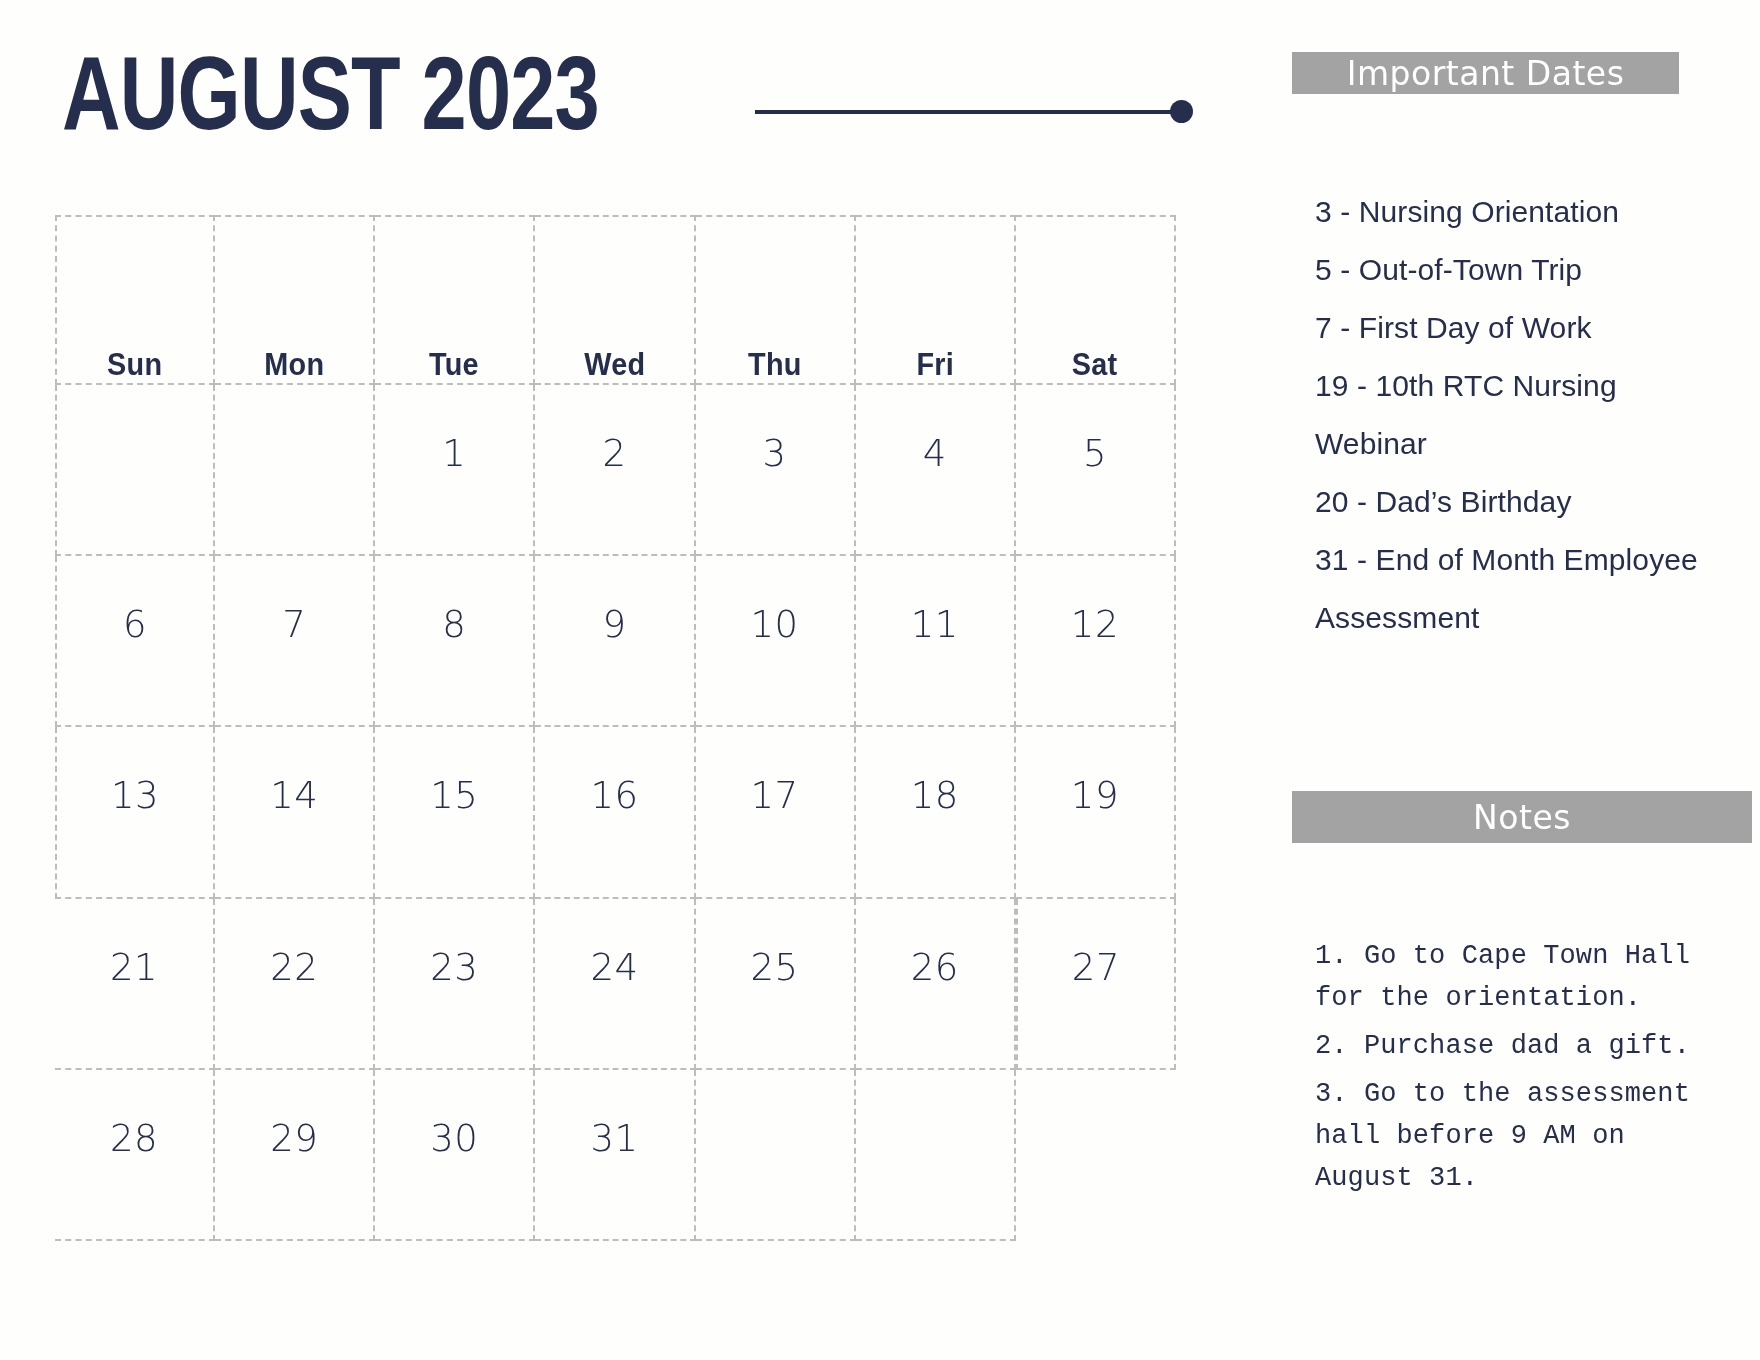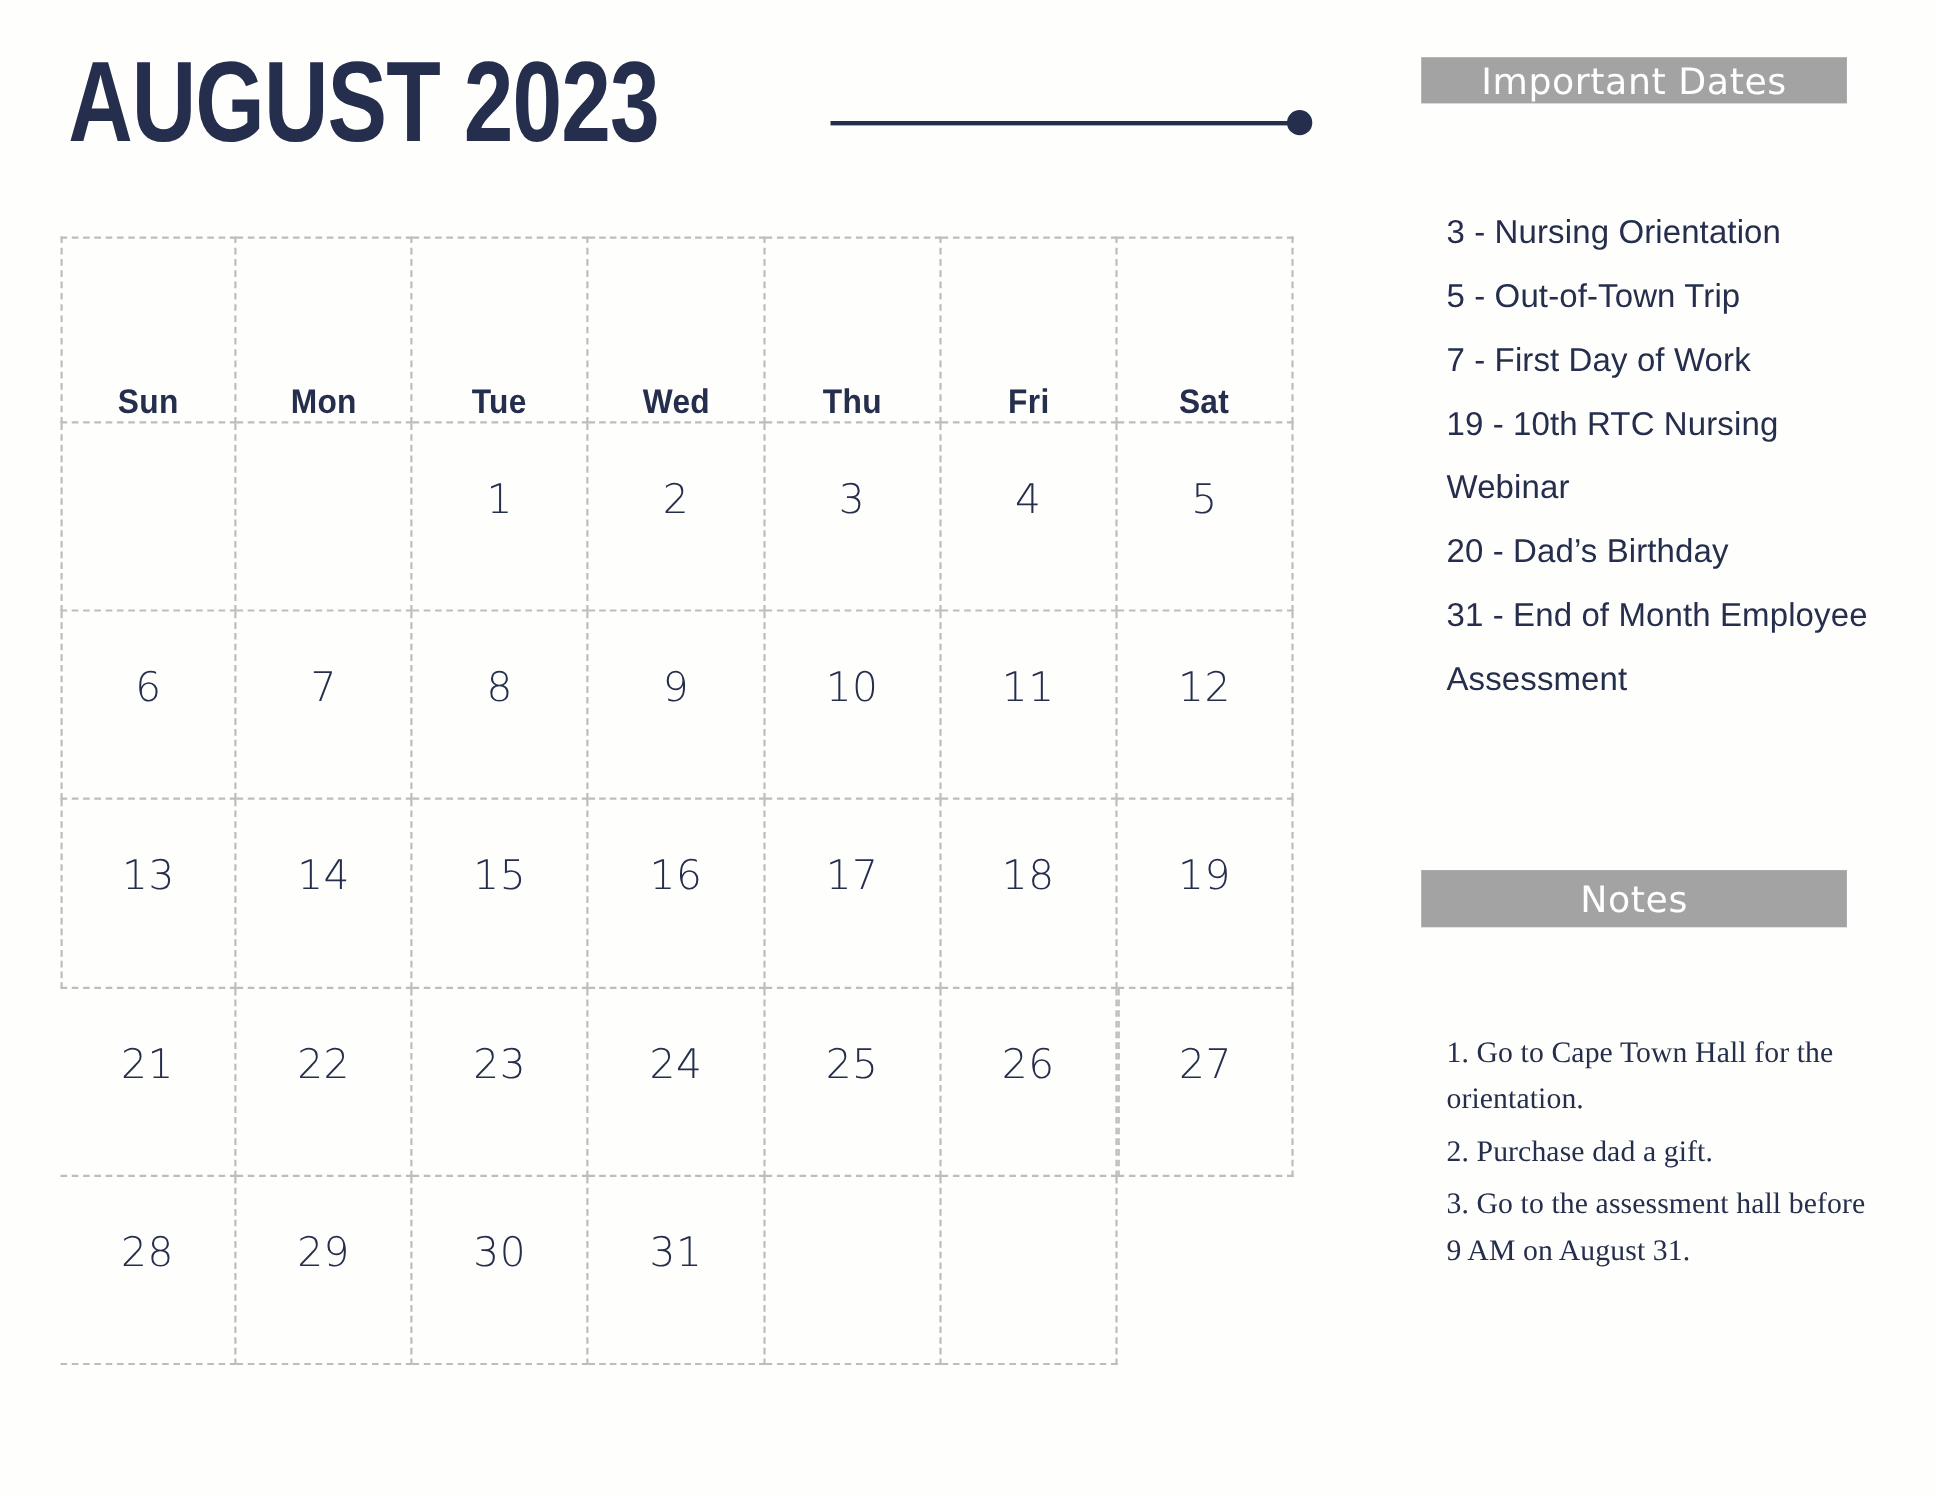--- a/index.html
+++ b/index.html
@@ -126,29 +126,29 @@
   .imp-item {
     font-family: Liberation Sans, sans-serif;
     font-weight: 400;
     font-size: 30px;
     line-height: 58px;
     color: #252E4C;
     letter-spacing: 0.1px;
   }
 
   #notes-panel { left: 1255px; top: 843px; width: 465px; height: 463px; }
-  #notes-header { left: 1292px; top: 791px; width: 387px; height: 52px; }
+  #notes-header { left: 1292px; top: 791px; width: 460px; height: 52px; }
   #notes-list {
     position: absolute;
     left: 1315px;
     top: 935px;
     width: 390px;
   }
   .note-item {
-    font-family: Liberation Serif, serif;
+    font-family: Liberation Mono, monospace;
     font-weight: 400;
     font-size: 27px;
     line-height: 42px;
     color: #252E4C;
     margin-bottom: 6px;
     letter-spacing: 0.1px;
   }
 </style>
 </head>
 <body>

